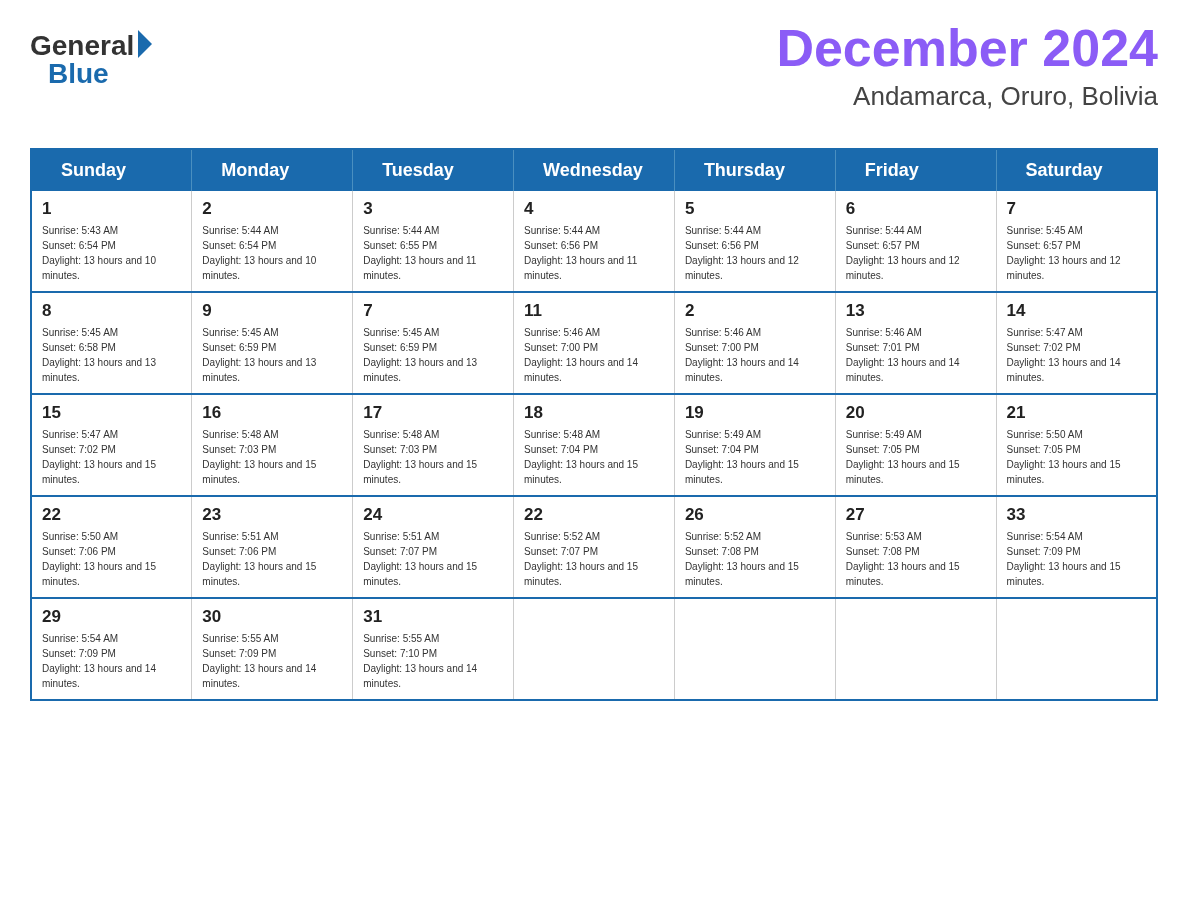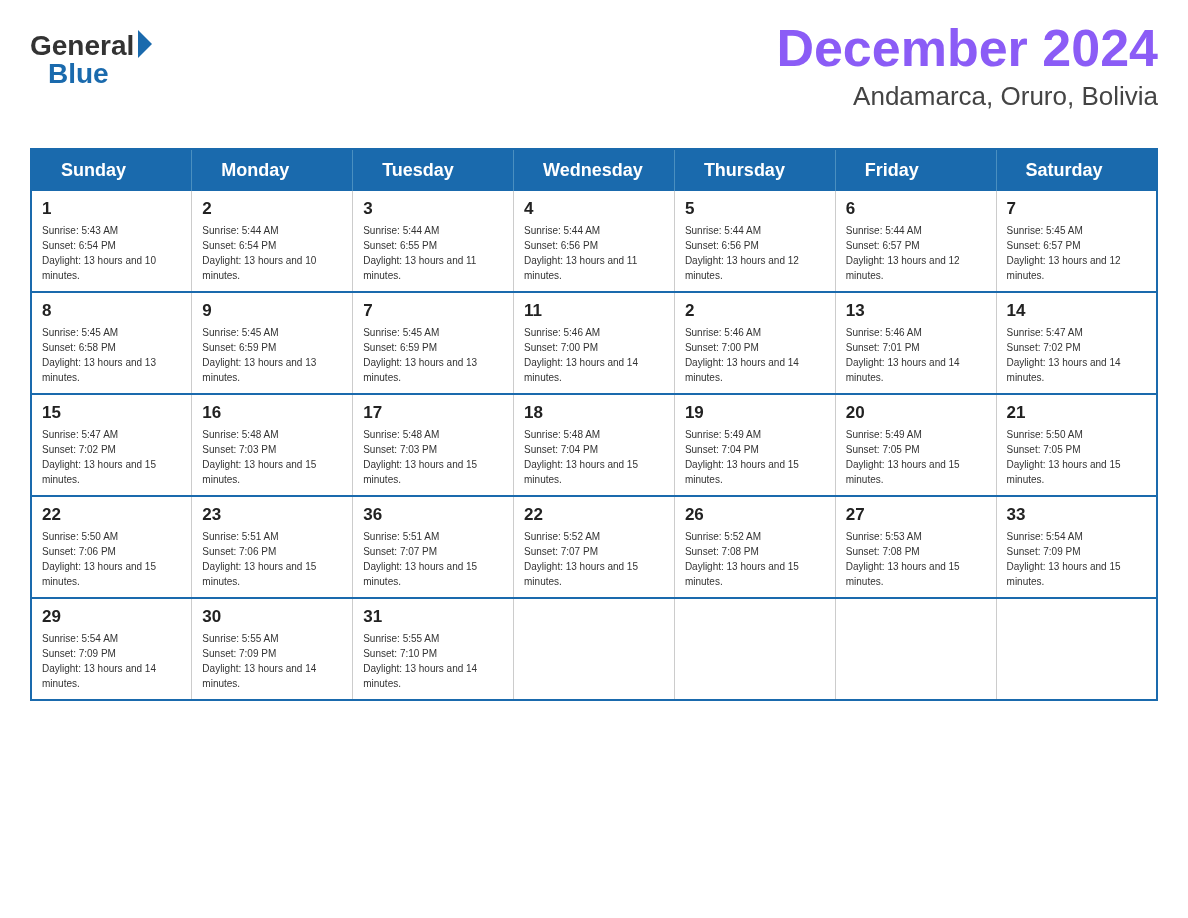--- a/index.html
+++ b/index.html
@@ -328,21 +328,21 @@
       </td>
         <td>
         <span class="day-number">23</span>
         <div class="day-info">
           Sunrise: 5:51 AM<br>
           Sunset: 7:06 PM<br>
           Daylight: 13 hours and 15 minutes.
         </div>
       </td>
         <td>
-        <span class="day-number">36</span>
+        <span class="day-number">24</span>
         <div class="day-info">
           Sunrise: 5:51 AM<br>
           Sunset: 7:07 PM<br>
           Daylight: 13 hours and 15 minutes.
         </div>
       </td>
         <td>
         <span class="day-number">22</span>
         <div class="day-info">
           Sunrise: 5:52 AM<br>

